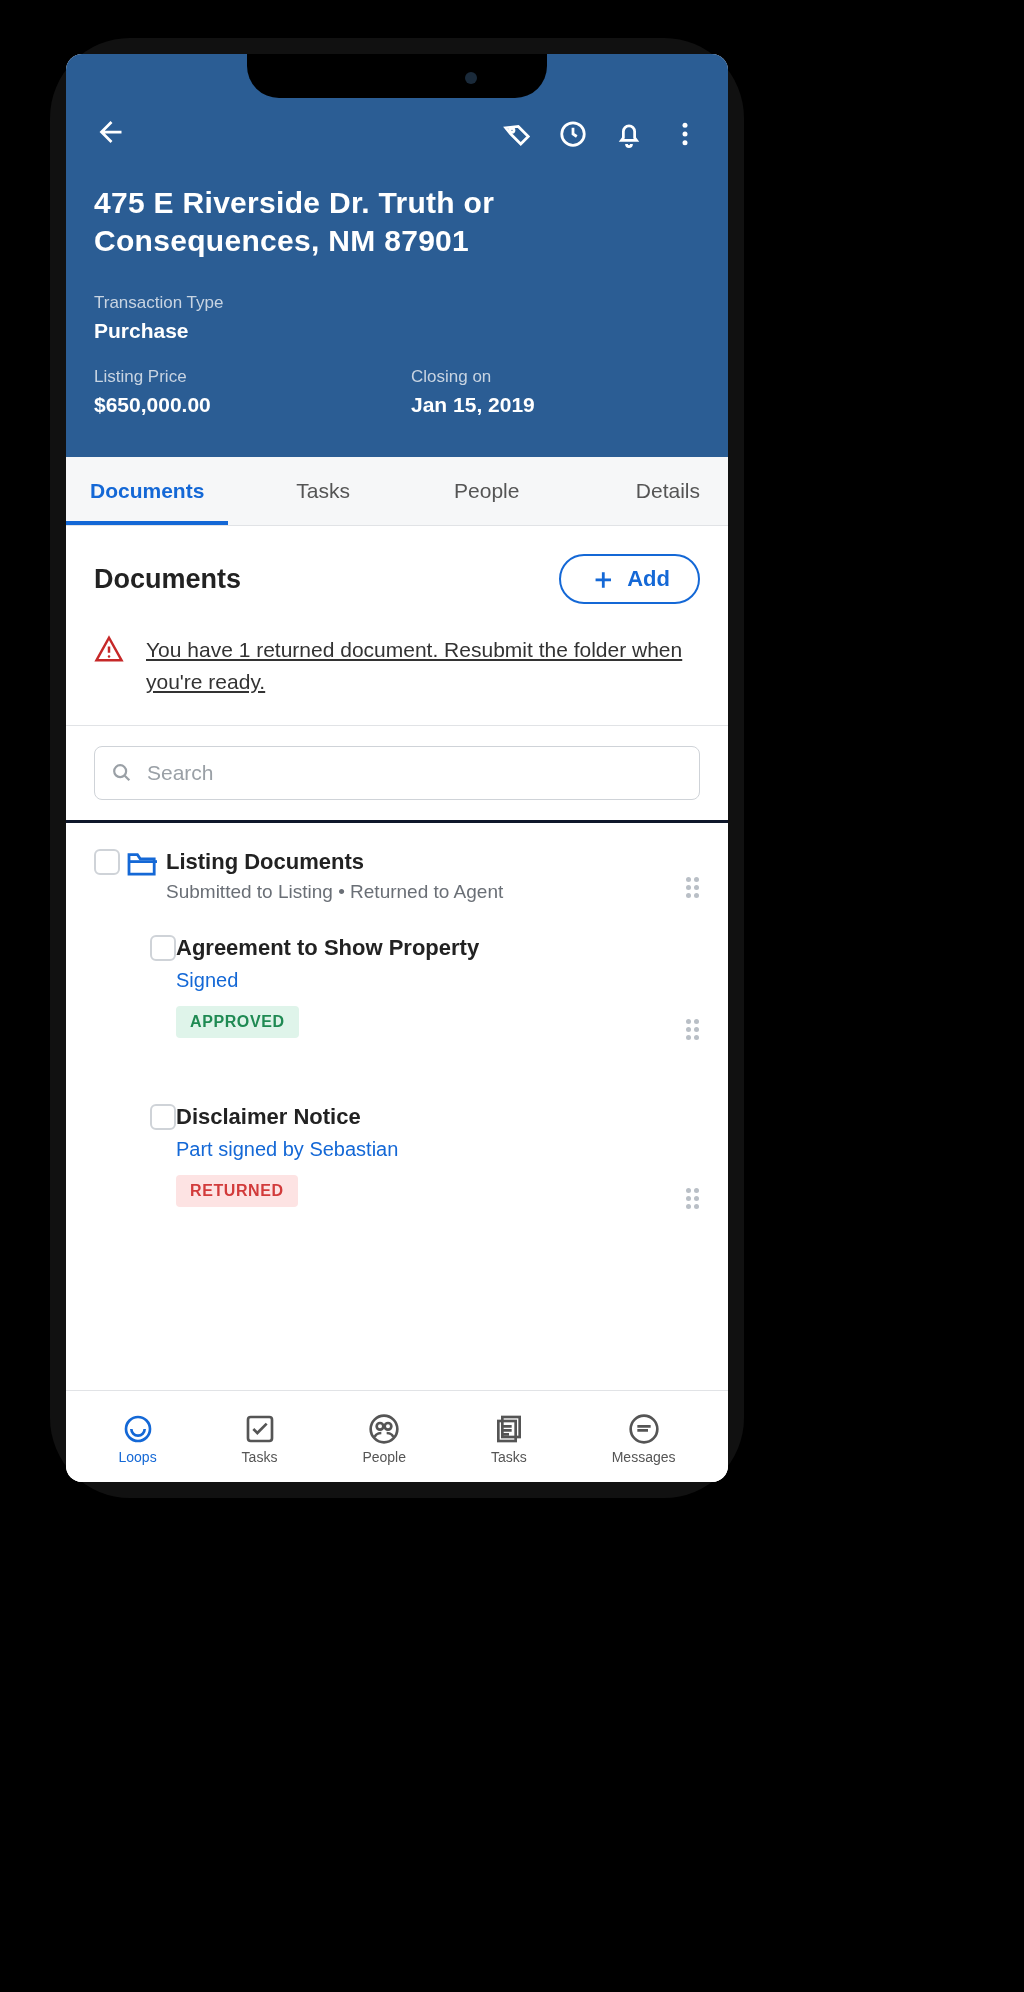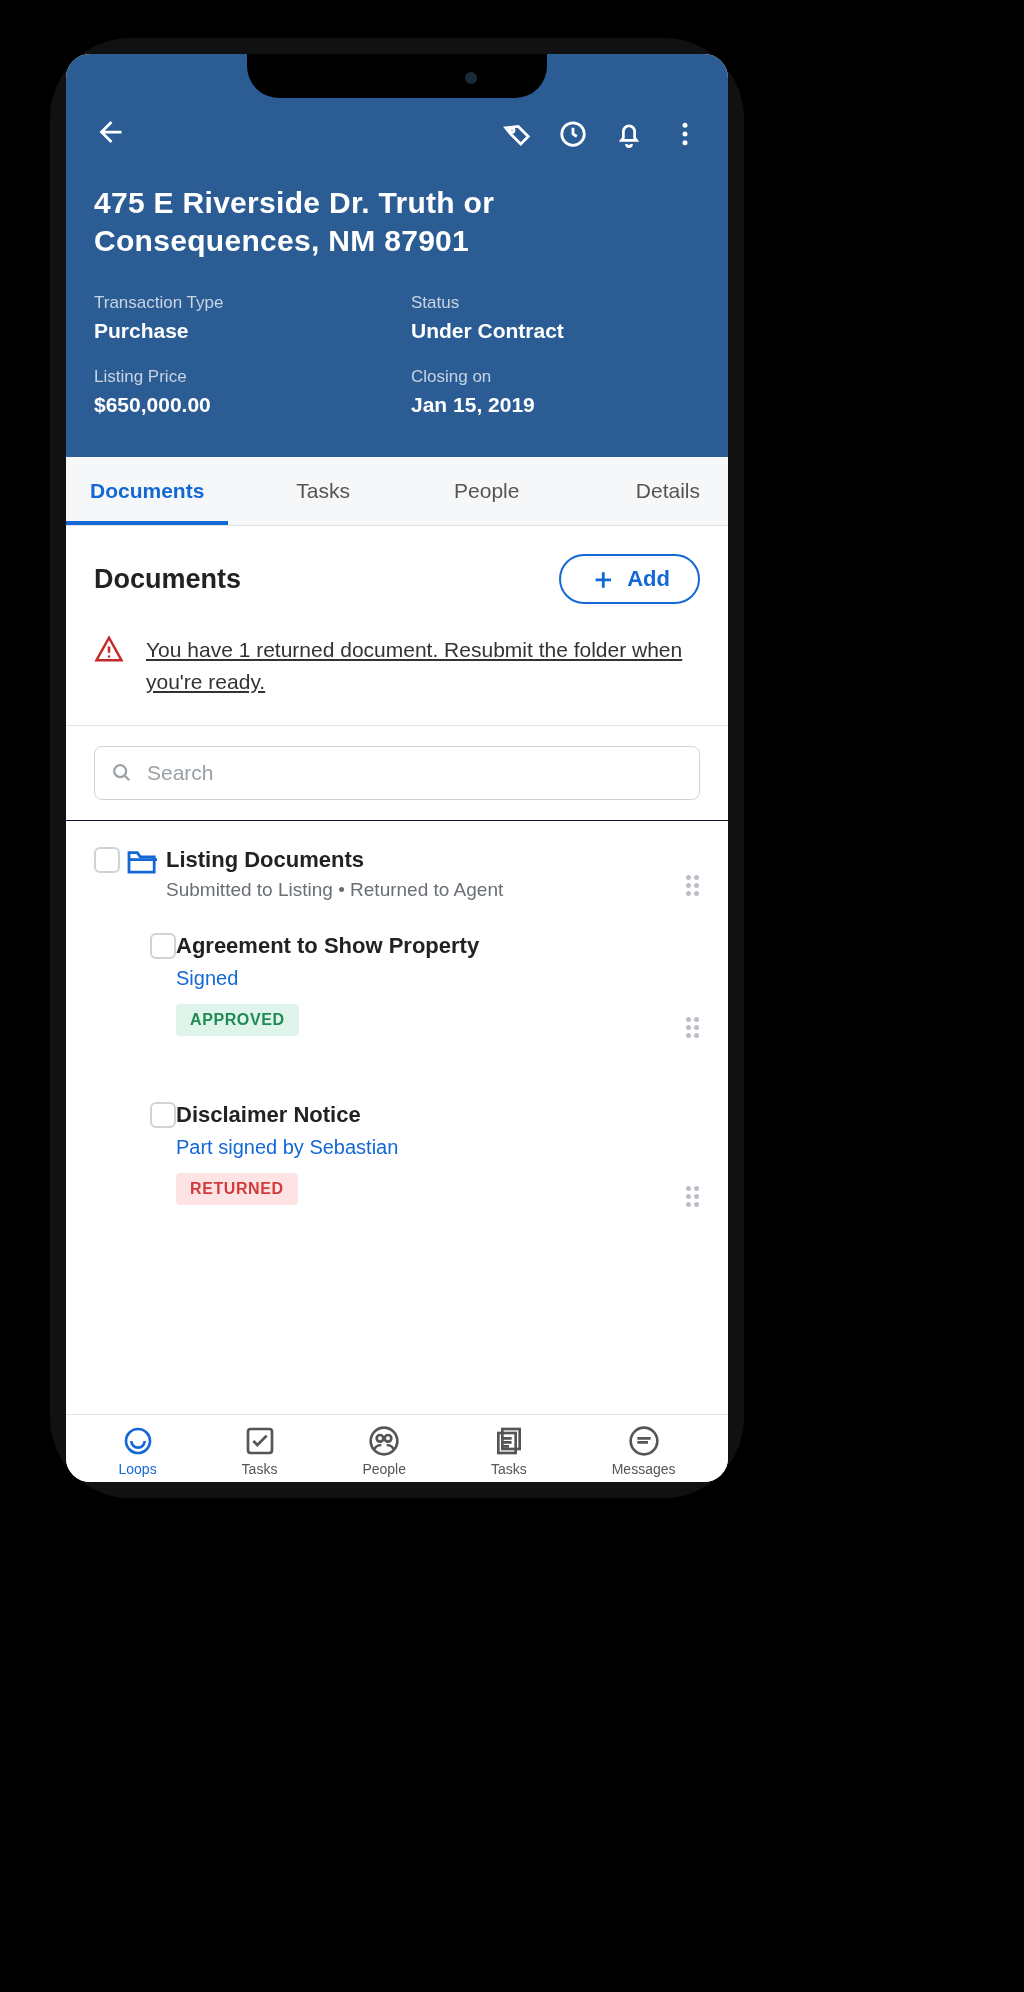--- a/index.html
+++ b/index.html
@@ -2,21 +2,21 @@
 <html><head>
 <meta charset="utf-8">
 <style>
   * { box-sizing: border-box; margin: 0; padding: 0; }
   html, body { width: 1024px; height: 1992px; background: #000; font-family: -apple-system, "Helvetica Neue", Arial, sans-serif; }
   .frame {
     position: absolute; left: 50px; top: 38px; width: 694px; height: 1460px;
     border-radius: 80px; background: #111; padding: 16px; box-shadow: 0 0 40px rgba(0,0,0,.8);
   }
   .frame-inner {
-    position: relative; width: 100%; height: 100%; border-radius: 24px; overflow: hidden;
+    position: relative; width: 100%; height: 100%; border-radius: 16px; overflow: hidden;
     background: #fff;
   }
   .notch {
     position: absolute; top: 0; left: 50%; transform: translateX(-50%);
     width: 300px; height: 44px; background: #000; border-radius: 0 0 32px 32px; z-index: 50;
   }
   .notch::after{ content:""; position:absolute; right:70px; top:18px; width:12px; height:12px; background:#1a2a3a; border-radius:50%; }
 
   
   .hdr { background: #2b5d94; color: #fff; padding: 56px 28px 40px 28px; }
@@ -42,21 +42,21 @@
   .content { padding: 0; background:#fff; height: calc(100% - 565px); overflow:hidden; }
   .sec-head { display:flex; align-items:center; justify-content:space-between; padding:28px 28px 26px; }
   .sec-title { font-size:27px; font-weight:700; color:#222; }
   .add-btn { display:flex; align-items:center; gap:10px; border:2px solid #1468d6; color:#1468d6; font-size:22px; font-weight:600; padding:10px 28px; border-radius:30px; background:#fff; cursor:pointer; }
   .add-plus { font-size:28px; line-height:0; }
 
   .alert { display:flex; gap:22px; padding: 4px 28px 28px 28px; border-bottom:1px solid #e1e3e6;}
   .alert-ico { flex:0 0 auto; width:30px; height:30px; }
   .alert-txt { font-size:21px; color:#333; line-height:1.5;text-decoration:underline; }
 
-  .search-wrap { padding:20px 28px; border-bottom:1px solid #0f172a;}
+  .search-wrap { padding:20px 28px; border-bottom:3px solid #0f172a;}
   .search { display:flex; align-items:center; gap:14px; border:1px solid #cfd3d8; border-radius:8px; padding:14px 16px; color:#888; }
   .search input { border:none; outline:none; font-size:21px; flex:1; color:#333; background:transparent;}
   .search input::placeholder{ color:#9aa0a6; }
 
   .folder { display:flex; align-items:flex-start; gap:6px; padding:26px 28px 10px; position:relative;}
   .chk { width:26px; height:26px; border:2px solid #cfd3d8; border-radius:6px; background:#fff; flex:0 0 auto; cursor:pointer;}
   .folder-ico { width:34px; height:28px; flex:0 0 auto;}
   .folder-txt .f-title{ font-size:22px; font-weight:700; color:#222;}
   .folder-txt .f-sub  { font-size:19px; color:#6a6f76; margin-top:6px;}
   .drag { position:absolute; right:28px; top:54px; width:14px; display:grid; grid-template-columns:5px 5px; gap:3px; cursor:grab;}
@@ -65,21 +65,21 @@
   .doc { padding:22px 28px 10px 84px; position:relative;}
   .doc-row{ display:flex; align-items:flex-start; }
   .doc-title{ font-size:22px; font-weight:700; color:#222;}
   .doc-status{ font-size:20px; color:#1468d6; margin-top:8px;}
   .badge { display:inline-block; font-size:16px; font-weight:600; letter-spacing:.6px; padding:7px 14px; border-radius:4px; margin-top:14px;}
   .badge.approved{ background:#dff4ea; color:#1f8a53;}
   .badge.returned{ background:#fde3e3; color:#d23b3b;}
   .doc .drag{ top:auto; bottom:8px;}
 
   
-  .bnav { position:absolute; bottom:0; left:0; right:0; height:68px; background:#fff; border-top:1px solid #e1e3e6; display:flex; justify-content:space-around; align-items:center; padding:6px 10px 2px;}
+  .bnav { position:absolute; bottom:0; left:0; right:0; height:92px; background:#fff; border-top:1px solid #e1e3e6; display:flex; justify-content:space-around; align-items:center; padding:6px 10px 2px;}
   .bitem { display:flex; flex-direction:column; align-items:center; gap:4px; font-size:14px; color:#555; cursor:pointer;}
   .bitem.active{ color:#1468d6;}
   .bico{ width:32px;height:32px; stroke:#555; fill:none; stroke-width:2;}
   .bitem.active .bico{ stroke:#1468d6;}
 </style>
 </head>
 <body>
 
 <div class="frame">
   <div class="frame-inner">
@@ -112,24 +112,20 @@
             </svg>
         </div>
       </div>
       <div class="title">475 E Riverside Dr. Truth or Consequences, NM 87901</div>
 
       <div class="meta">
         <div class="meta-col">
           <div class="meta-lbl">Transaction Type</div>
           <div class="meta-val">Purchase</div>
         </div>
-        <div class="meta-col">
-          <div class="meta-lbl">Status</div>
-          <div class="meta-val">Under Contract</div>
-        </div>
       </div>
       <div class="meta meta2">
         <div class="meta-col">
           <div class="meta-lbl">Listing Price</div>
           <div class="meta-val">$650,000.00</div>
         </div>
         <div class="meta-col">
           <div class="meta-lbl">Closing on</div>
           <div class="meta-val">Jan 15, 2019</div>
         </div>

